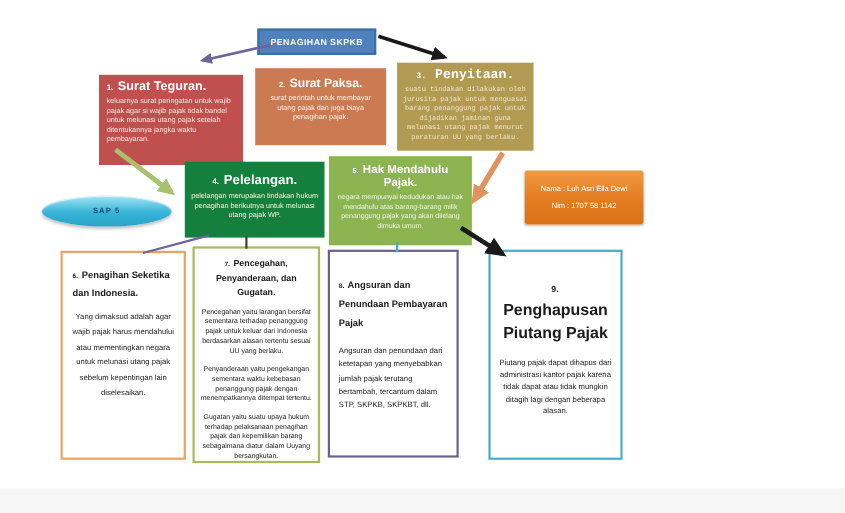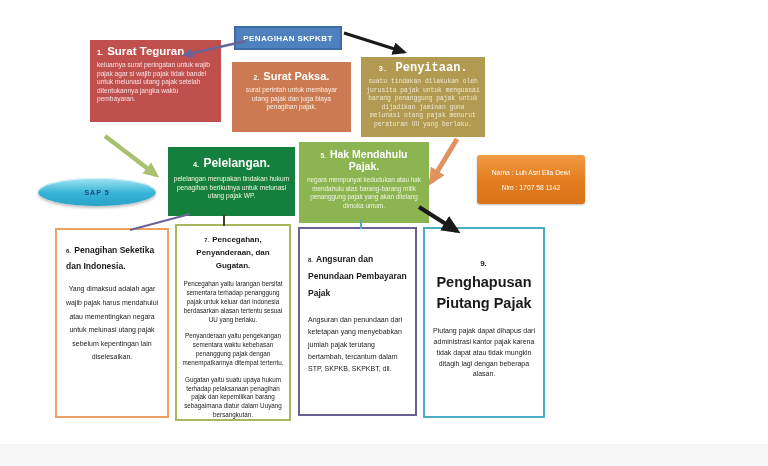--- a/index.html
+++ b/index.html
@@ -13,21 +13,21 @@
     left:234px;top:26px;width:108px;height:24px;
     background:#4e81bd;border:2px solid #3a6ea5;
     color:#fff;font-weight:bold;font-size:8px;letter-spacing:.4px;
     display:flex;align-items:center;justify-content:center;text-align:center;
   }
   
   .cbox{color:#fff;}
   .cbox .t{font-weight:bold;}
   .cbox .num{font-size:.62em;font-weight:bold;margin-right:1px;}
   .cbox .b{line-height:1.3;}
-  #n1{left:90px;top:40px;width:131px;height:82px;background:#c0504d;padding:5px 7px;}
+  #n1{left:90px;top:68px;width:131px;height:82px;background:#c0504d;padding:5px 7px;}
   #n1 .t{font-size:11.5px;margin-bottom:4px;}
   #n1 .b{font-size:6.6px;text-align:left;color:#f6e3e2;}
   #n2{left:232px;top:62px;width:119px;height:70px;background:#cb7a51;padding:8px 5px;text-align:center;}
   #n2 .t{font-size:11px;margin-bottom:4px;}
   #n2 .b{font-size:6.6px;color:#fbeee4;}
   #n3{left:361px;top:57px;width:124px;height:80px;background:#b29a52;padding:4px 4px;text-align:center;font-family:Liberation Mono, monospace;}
   #n3 .t{font-size:12px;margin-bottom:3px;}
   #n3 .b{font-size:6.3px;color:#efe7cd;line-height:1.35;}
   #n4{left:168px;top:147px;width:127px;height:69px;background:#15803d;padding:9px 5px;text-align:center;}
   #n4 .t{font-size:12px;margin-bottom:5px;}
@@ -56,36 +56,36 @@
   .obox .num{font-size:.7em;font-weight:bold;margin-right:1px;}
   #n6{left:55px;top:228px;width:114px;height:190px;border:2px solid #eda163;padding:12px 6px;}
   #n6 .t{font-weight:bold;font-size:8.5px;line-height:1.9;text-align:left;padding-left:3px;}
   #n6 .b{font-size:7px;line-height:1.95;text-align:center;margin-top:8px;}
   #n7{left:175px;top:224px;width:116px;height:197px;border:2px solid #a6ba5d;padding:8px 4px;text-align:center;}
   #n7 .t{font-weight:bold;font-size:8px;line-height:1.6;}
   #n7 .p{font-size:6.3px;line-height:1.4;margin-top:8px;}
   #n8{left:298px;top:227px;width:119px;height:189px;border:2px solid #6a6191;padding:22px 8px 8px;}
   #n8 .t{font-weight:bold;font-size:8.5px;line-height:2;text-align:left;}
   #n8 .b{font-size:7px;line-height:1.75;text-align:left;margin-top:12px;}
-  #n9{left:423px;top:227px;width:122px;height:191px;border:2px solid #4bacc6;padding:22px 6px 8px;text-align:center;}
+  #n9{left:444px;top:227px;width:122px;height:191px;border:2px solid #4bacc6;padding:22px 6px 8px;text-align:center;}
   #n9 .t{font-weight:bold;font-size:14.5px;line-height:1.45;}
   #n9 .t .num{font-size:8px;}
   #n9 .b{font-size:7px;line-height:1.55;margin-top:12px;font-weight:500;}
   
   #connectors{position:absolute;left:0;top:0;width:768px;height:466px;pointer-events:none;}
   
   #bottom-band{position:absolute;left:0;bottom:0;width:768px;height:22px;background:rgba(0,0,0,0.035);}
 </style>
 </head>
 <body>
 
 <div id="stage">
 
   <div class="node" id="root-box">
-    <span>PENAGIHAN SKPKBT</span>
+    <span>PENAGIHAN SKPKB</span>
   </div>
 
   <div class="node cbox" id="n1">
     <div class="t"><span class="num">1.</span> <span>Surat Teguran.</span></div>
     <div class="b">keluarnya surat peringatan untuk wajib pajak agar si wajib pajak tidak bandel untuk melunasi utang pajak setelah ditentukannya jangka waktu pembayaran.</div>
   </div>
 
   <div class="node cbox" id="n2">
     <div class="t"><span class="num">2.</span> <span>Surat Paksa.</span></div>
     <div class="b">surat perintah untuk membayar utang pajak dan juga biaya penagihan pajak.</div>

